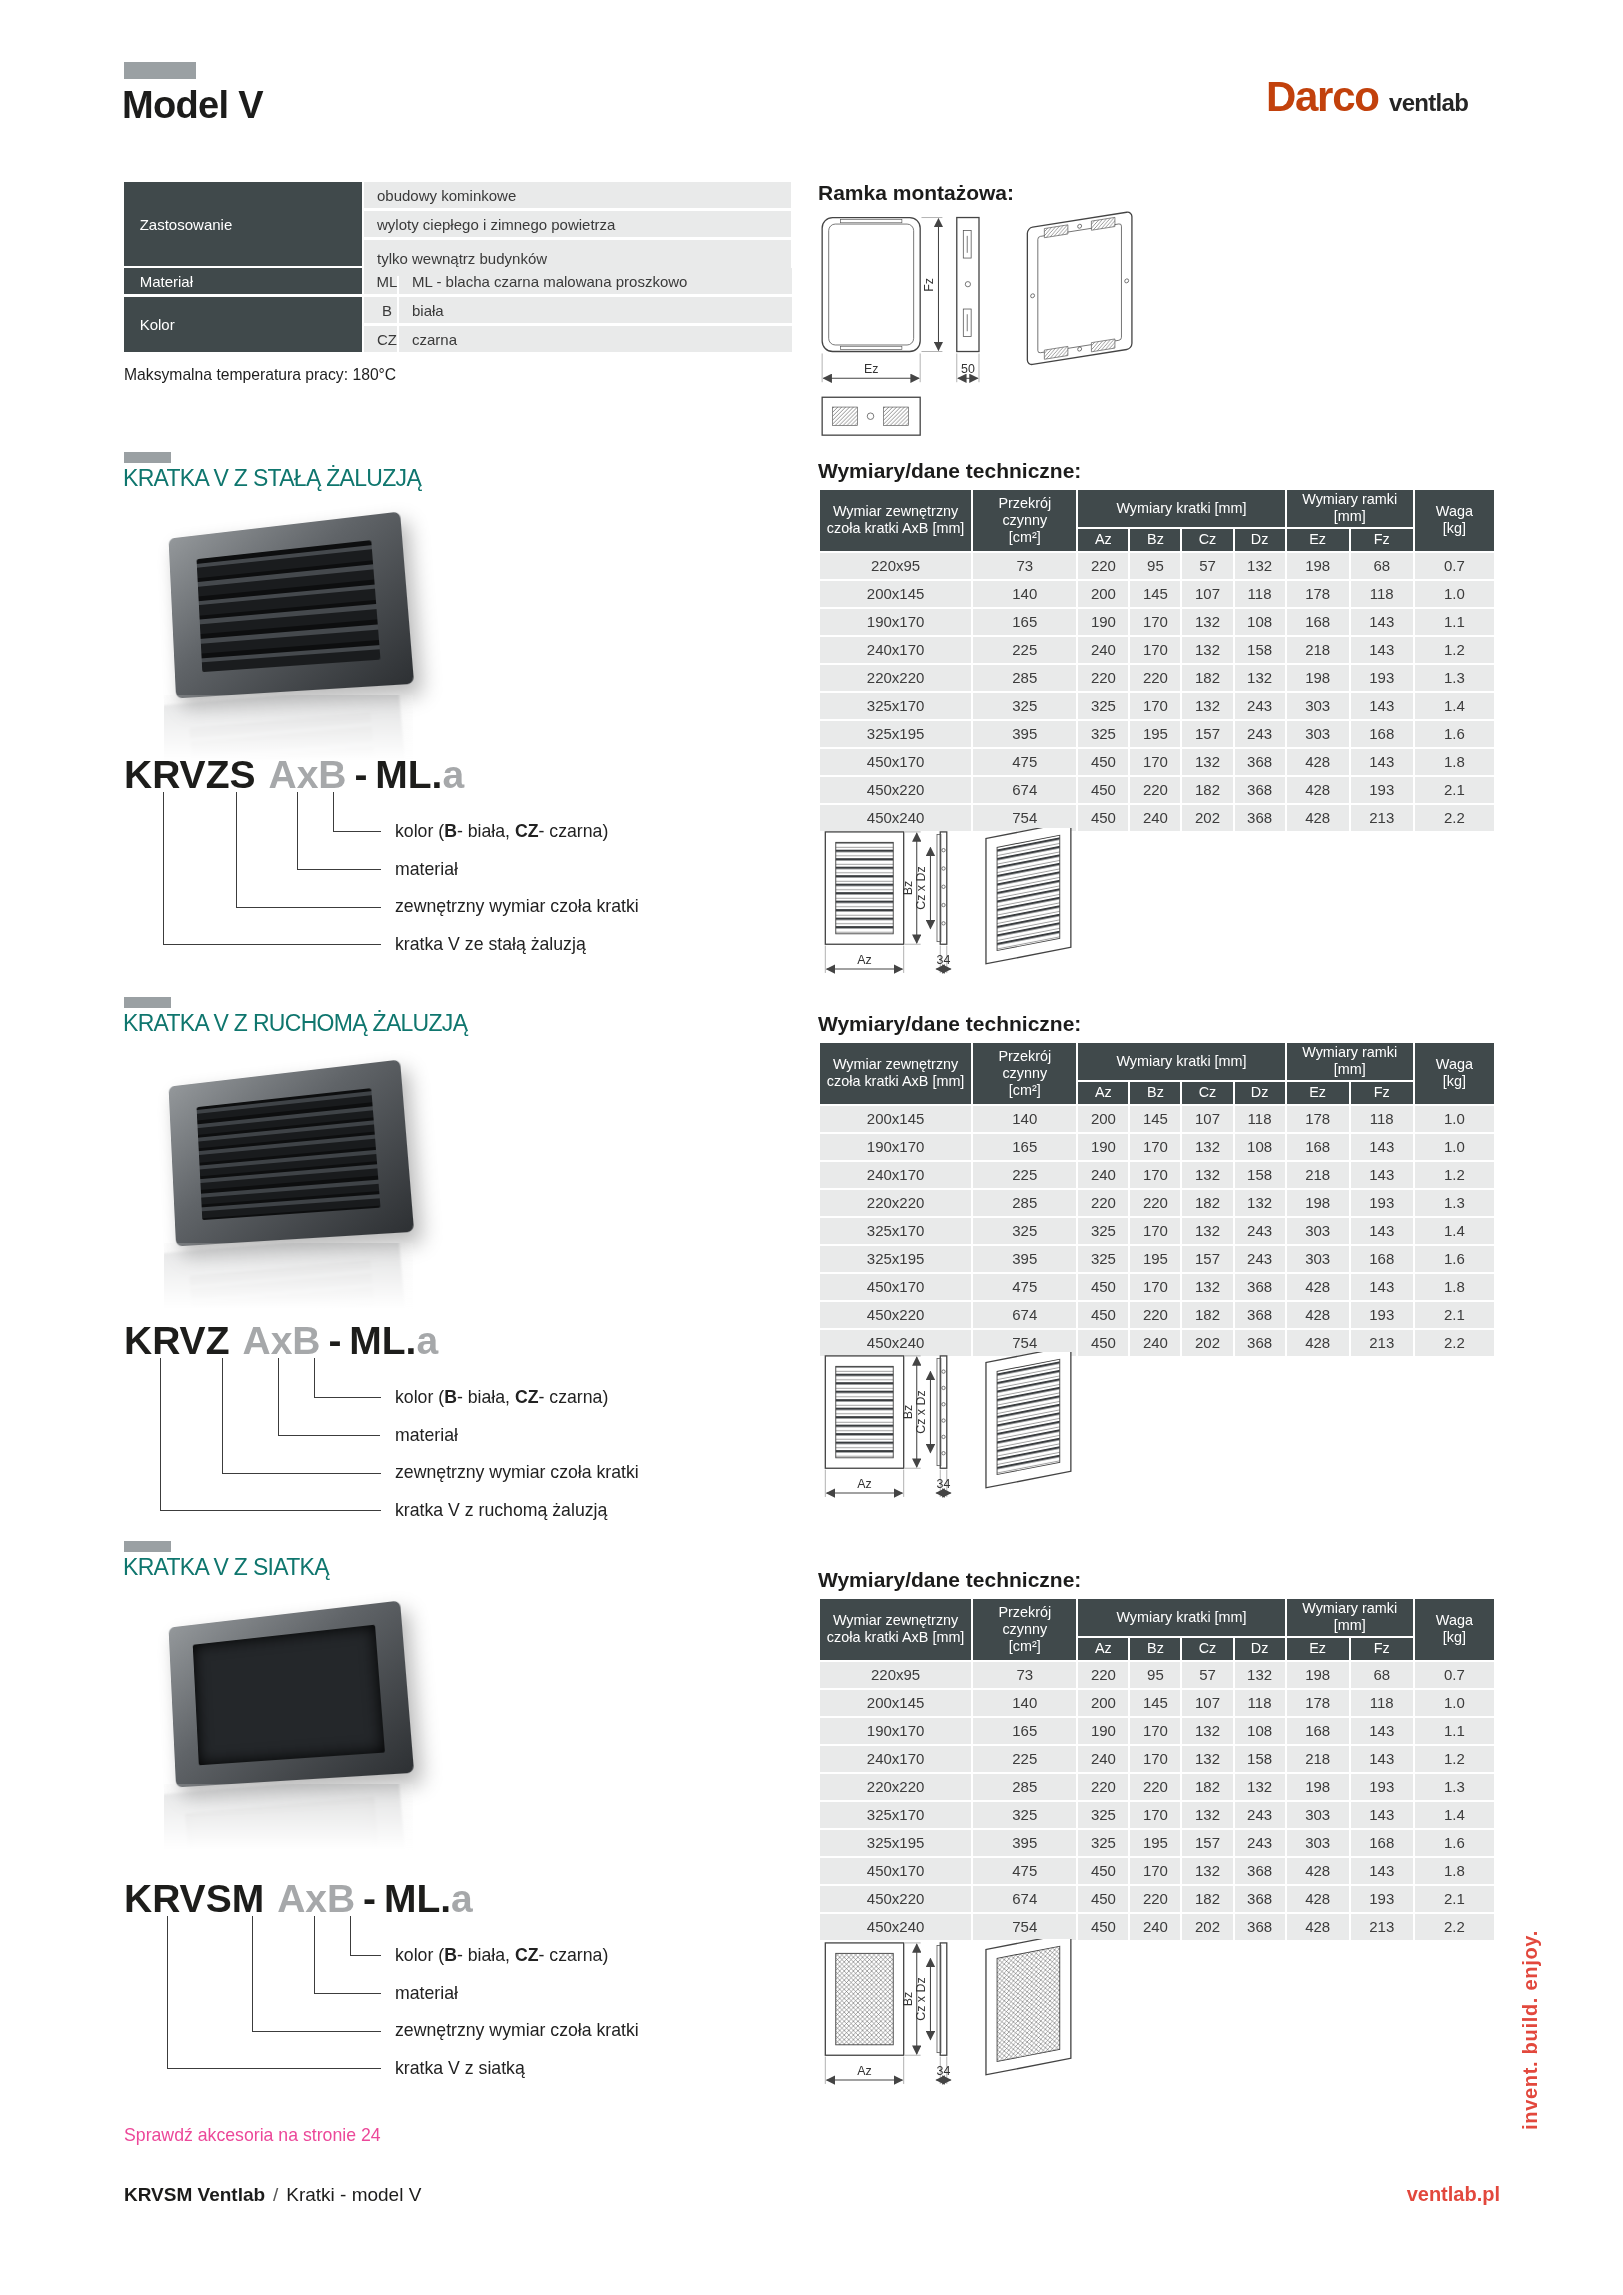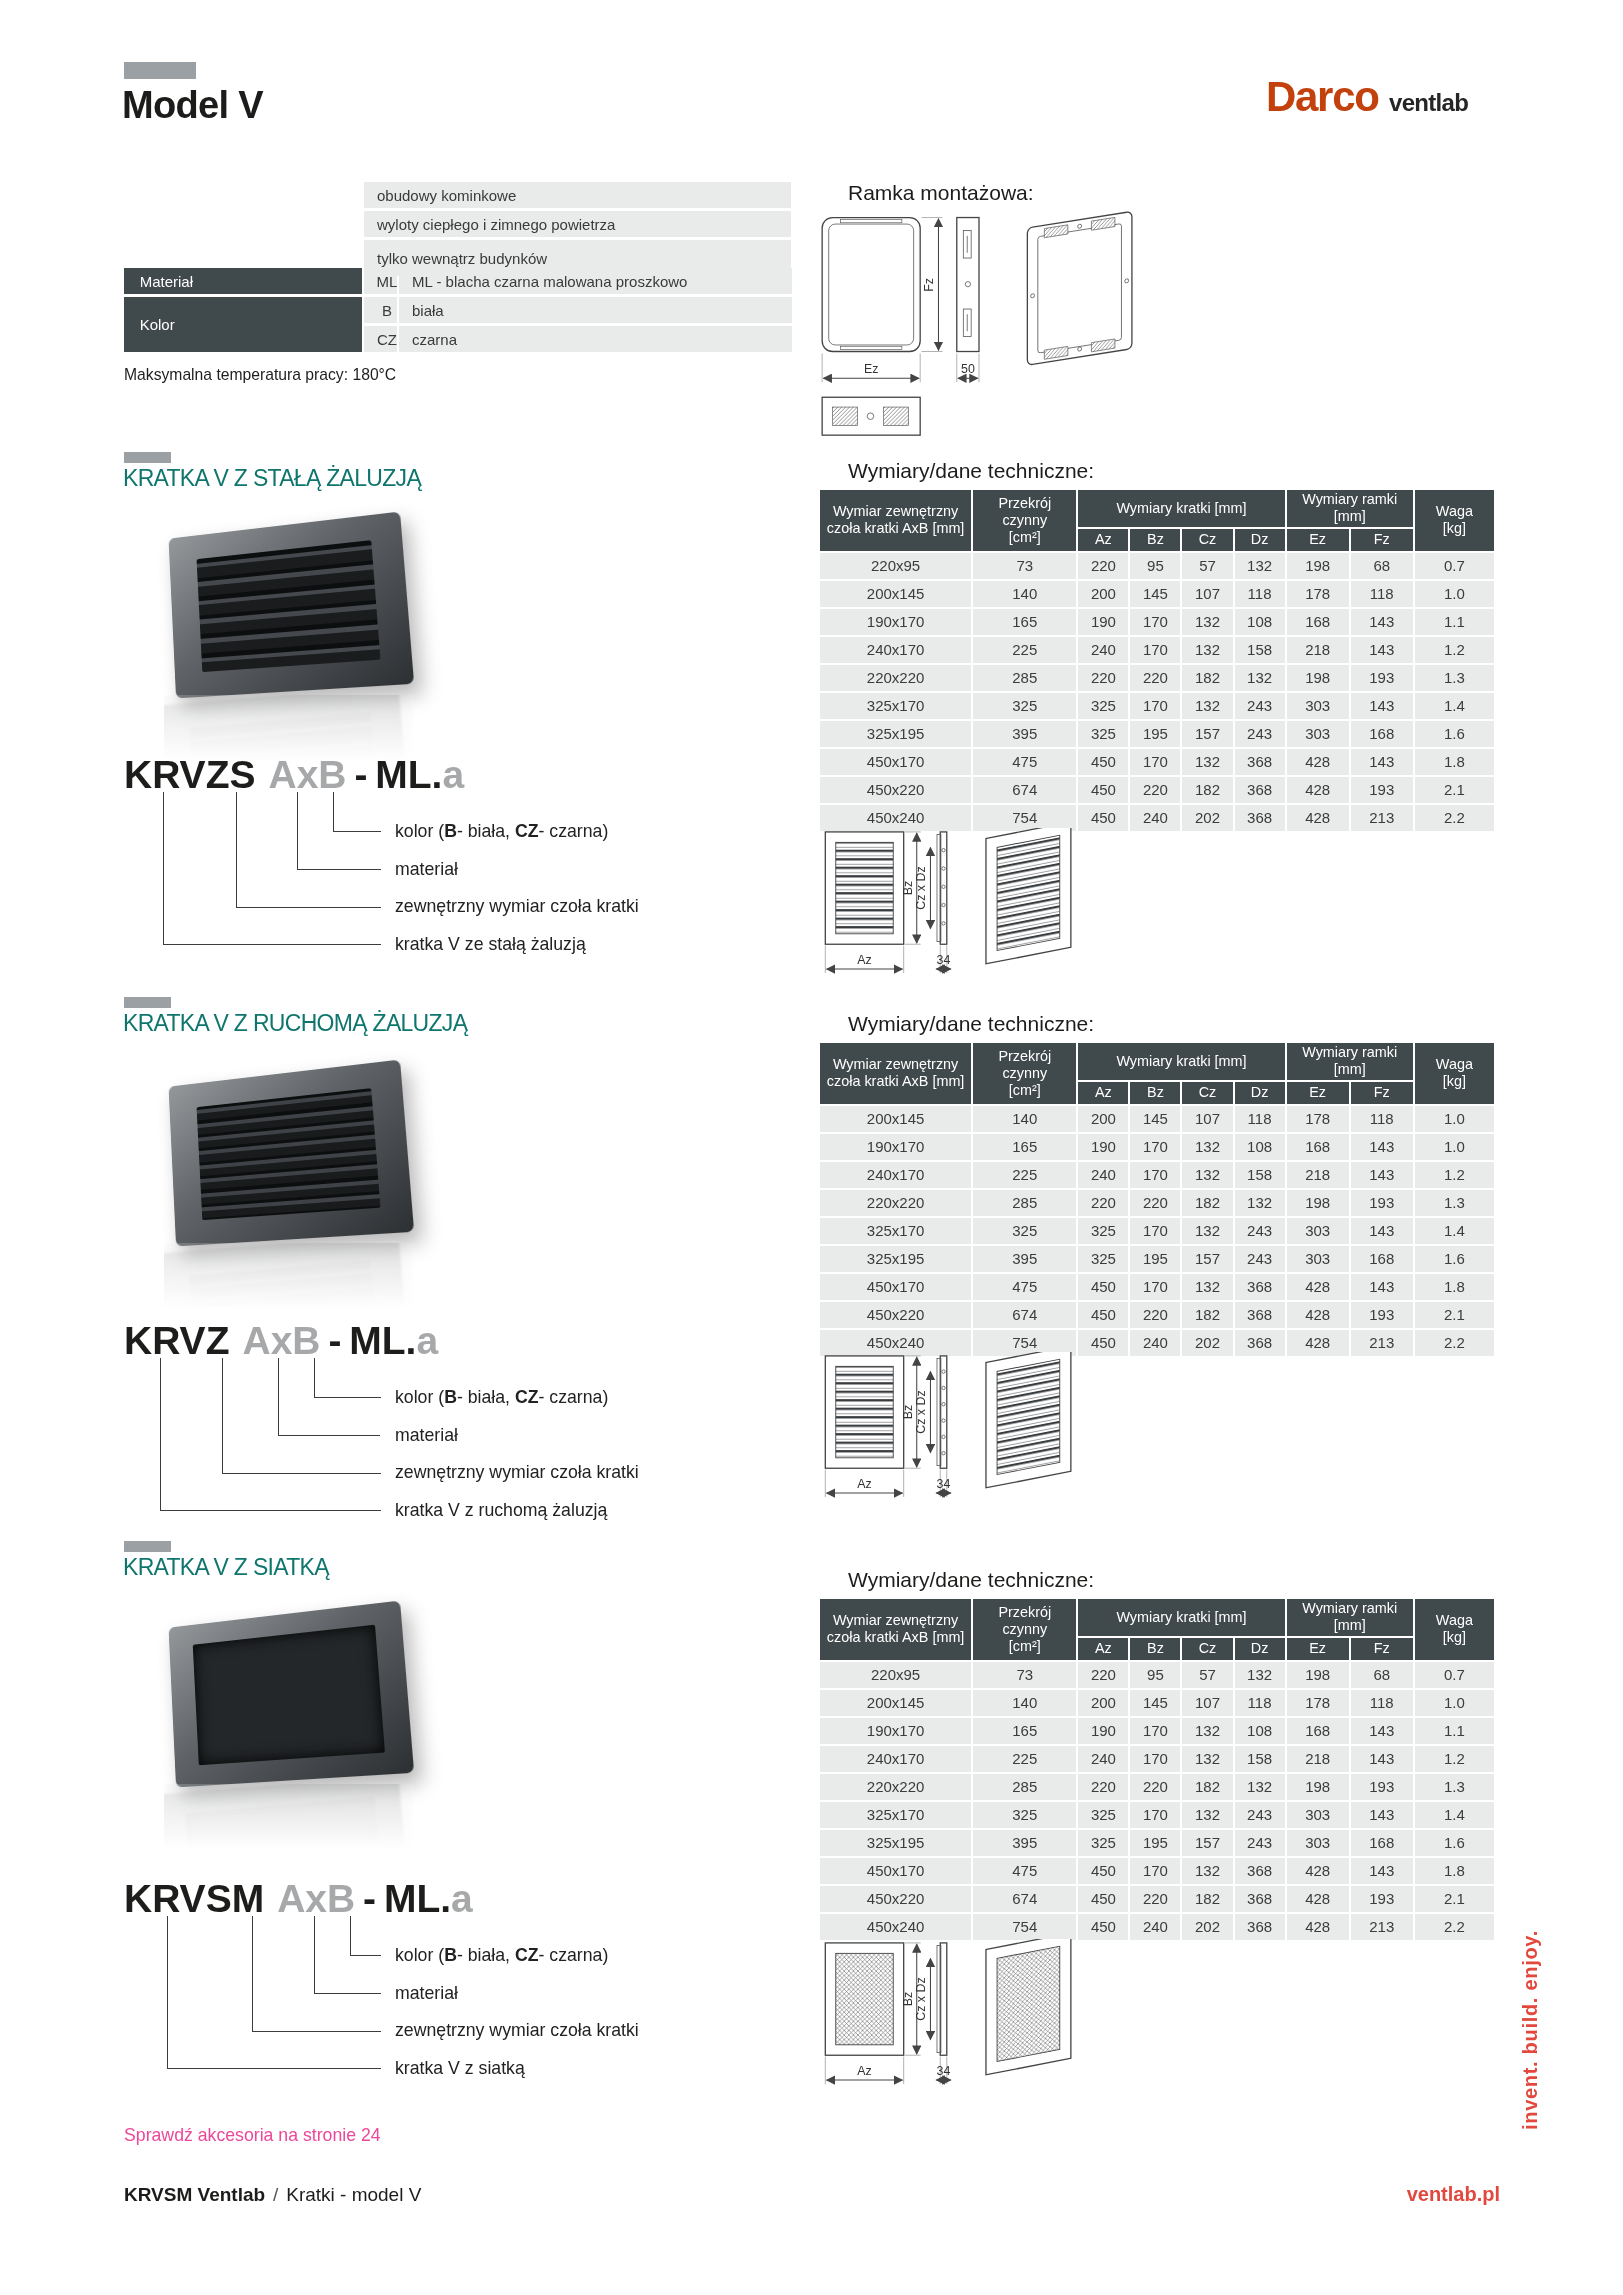--- a/index.html
+++ b/index.html
@@ -17,21 +17,21 @@
   
   #spec{position:absolute;left:124px;top:182px;width:667px;height:170px;}
   .sp-cell{position:absolute;display:flex;align-items:center;font-size:15px;}
   .sp-dark{background:#40494b;color:#ffffff;padding-left:15.7px;box-sizing:border-box;}
   .sp-light{background:#e9eaea;color:#3a3a3a;padding-left:13px;box-sizing:border-box;}
   .sp-code{justify-content:center;padding-left:13px;}
   #spec-note{position:absolute;left:124px;top:366px;font-size:15.7px;color:#1e1e1e;}
 
   
   .sech{position:absolute;font-size:23px;font-weight:normal;color:#0f766e;letter-spacing:-0.7px;}
-  .techhead{position:absolute;font-size:21px;font-weight:normal;color:#1c1c1b;margin-left:30px;}
+  .techhead{position:absolute;font-size:21px;font-weight:bold;color:#1c1c1b;}
 
   
   .dtable{position:absolute;border-collapse:separate;border-spacing:2px;width:678px;table-layout:fixed;}
   .dtable col.c1{width:151px;} .dtable col.c2{width:103px;} .dtable col.c3{width:50px;}
   .dtable col.c4{width:62px;} .dtable col.c5{width:79px;}
   .dtable th{background:#40494b;color:#ffffff;font-weight:normal;font-size:14.4px;line-height:17px;padding:1.3px 2.6px;}
   .dtable thead tr:nth-child(1) th{height:22px;}
   .dtable thead tr:nth-child(2) th{height:19.6px;}
   .dtable td{background:#e9eaea;color:#3c3c3c;text-align:center;font-size:15px;height:26px;padding:0 2.6px;}
 
@@ -103,20 +103,21 @@
 <div id="page">
 
   <div class="graybar" style="left:124px;top:62px;width:72px;height:17px;"></div>
   <div id="page-title">Model V</div>
   <div id="logo">
     <span class="brand">Darco</span>
     <span class="sub">ventlab</span>
   </div>
 
   <div id="spec">
+    <div class="sp-cell sp-dark" style="left:0;top:0;width:238px;height:84px;">Zastosowanie</div>
     <div class="sp-cell sp-light" style="left:240px;top:0;width:427px;height:26px;">obudowy kominkowe</div>
     <div class="sp-cell sp-light" style="left:240px;top:29px;width:427px;height:26px;">wyloty ciepłego i zimnego powietrza</div>
     <div class="sp-cell sp-light" style="left:240px;top:58px;width:427px;height:36px;">tylko wewnątrz budynków</div>
     <div class="sp-cell sp-dark" style="left:0;top:86px;width:238px;height:26px;">Materiał</div>
     <div class="sp-cell sp-light sp-code" style="left:240px;top:86px;width:33px;height:26px;">ML</div>
     <div class="sp-cell sp-light" style="left:275px;top:86px;width:393px;height:26px;">ML - blacha czarna malowana proszkowo</div>
     <div class="sp-cell sp-dark" style="left:0;top:115px;width:238px;height:55px;">Kolor</div>
     <div class="sp-cell sp-light sp-code" style="left:240px;top:115px;width:33px;height:26px;">B</div>
     <div class="sp-cell sp-light" style="left:275px;top:115px;width:393px;height:26px;">biała</div>
     <div class="sp-cell sp-light sp-code" style="left:240px;top:144px;width:33px;height:26px;">CZ</div>

